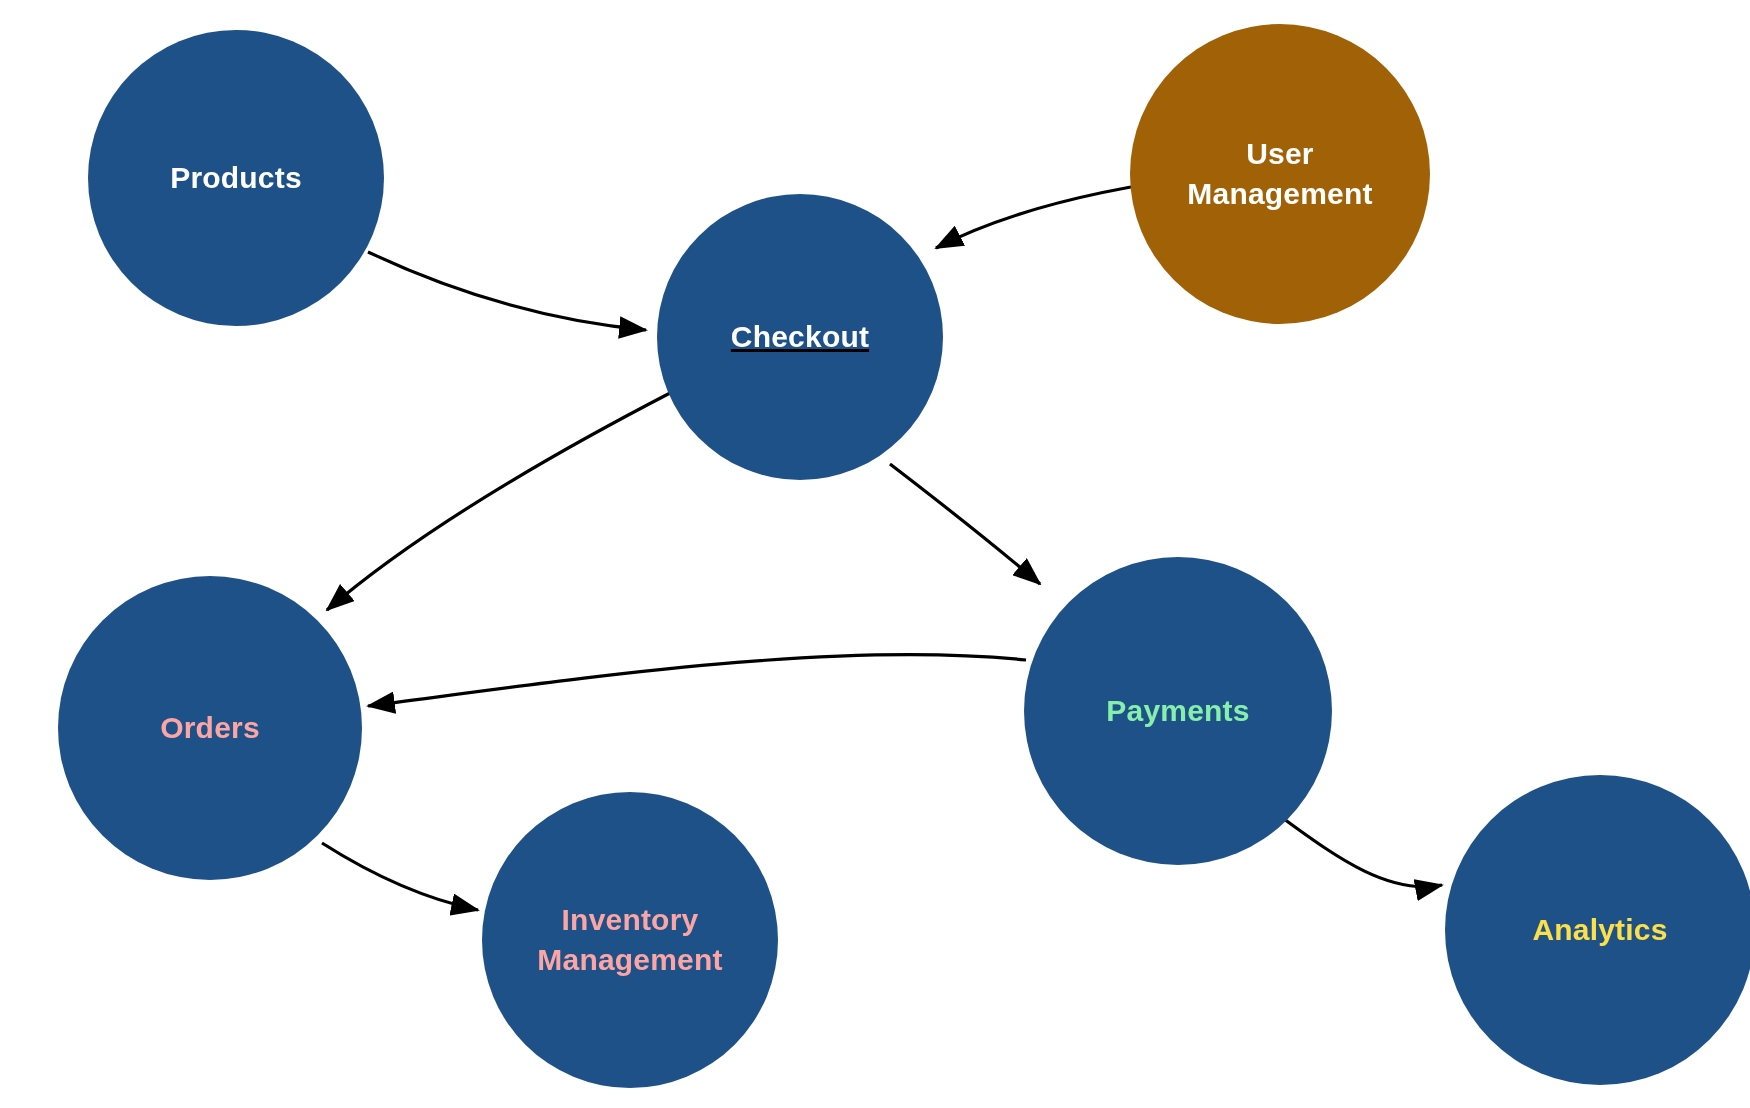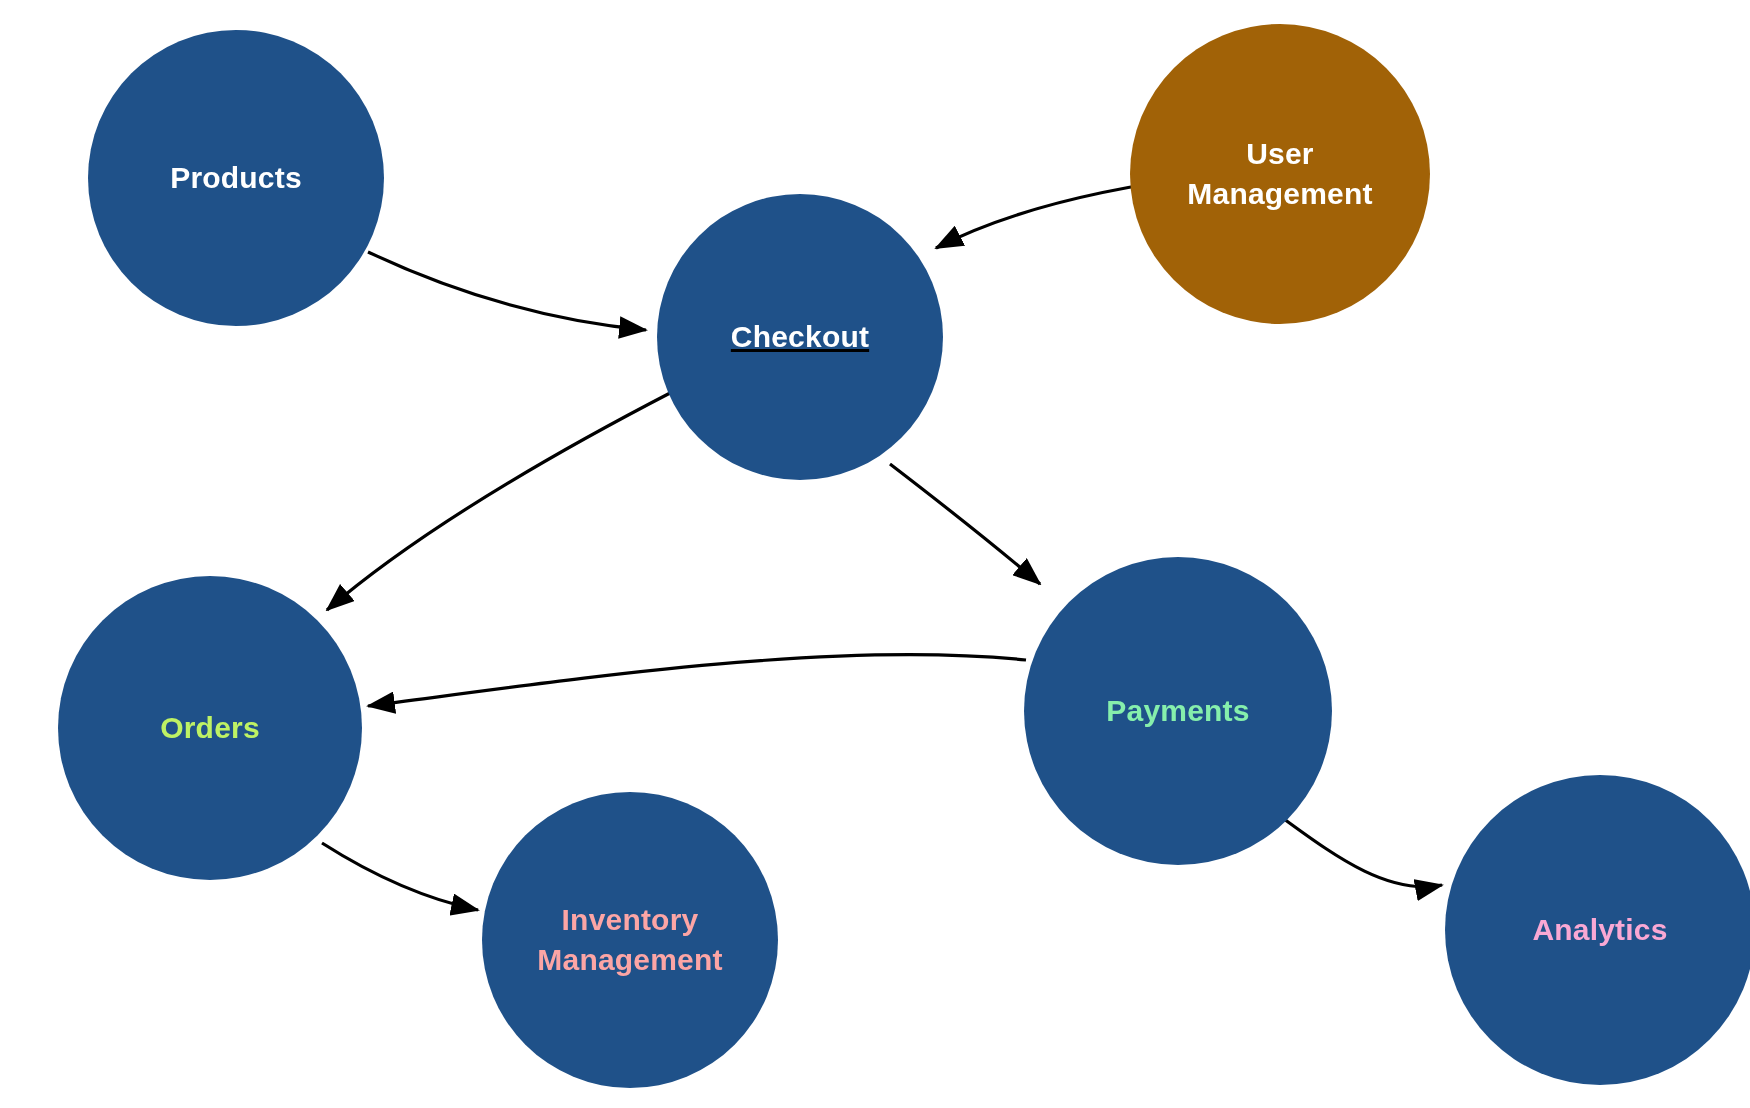--- a/index.html
+++ b/index.html
@@ -82,29 +82,29 @@
   <div class="node" style="left: 657px; top: 194px; width: 286px; height: 286px; background: rgb(31, 81, 137); text-decoration: underline;">
     <span class="node-label" style="color: rgb(255, 255, 255);">Checkout</span>
   </div>
 
   <div class="node" style="left: 1130px; top: 24px; width: 300px; height: 300px; background: #a16207;">
     <span class="node-label" style="color: rgb(255, 255, 255);">User
 Management</span>
   </div>
 
   <div class="node" style="left: 58px; top: 576px; width: 304px; height: 304px; background: rgb(31, 81, 137);">
-    <span class="node-label" style="color: #bef264;">Orders</span>
+    <span class="node-label" style="color: #fca5a5;">Orders</span>
   </div>
 
   <div class="node" style="left: 1024px; top: 557px; width: 308px; height: 308px; background: rgb(31, 81, 137);">
     <span class="node-label" style="color: #86efac;">Payments</span>
   </div>
 
   <div class="node" style="left: 482px; top: 792px; width: 296px; height: 296px; background: rgb(31, 81, 137);">
     <span class="node-label" style="color: #fca5a5;">Inventory
 Management</span>
   </div>
 
   <div class="node" style="left: 1445px; top: 775px; width: 310px; height: 310px; background: rgb(31, 81, 137);">
-    <span class="node-label" style="color: #f9a8d4;">Analytics</span>
+    <span class="node-label" style="color: #fde047;">Analytics</span>
   </div>
 
 </div>
 
 </body></html>

